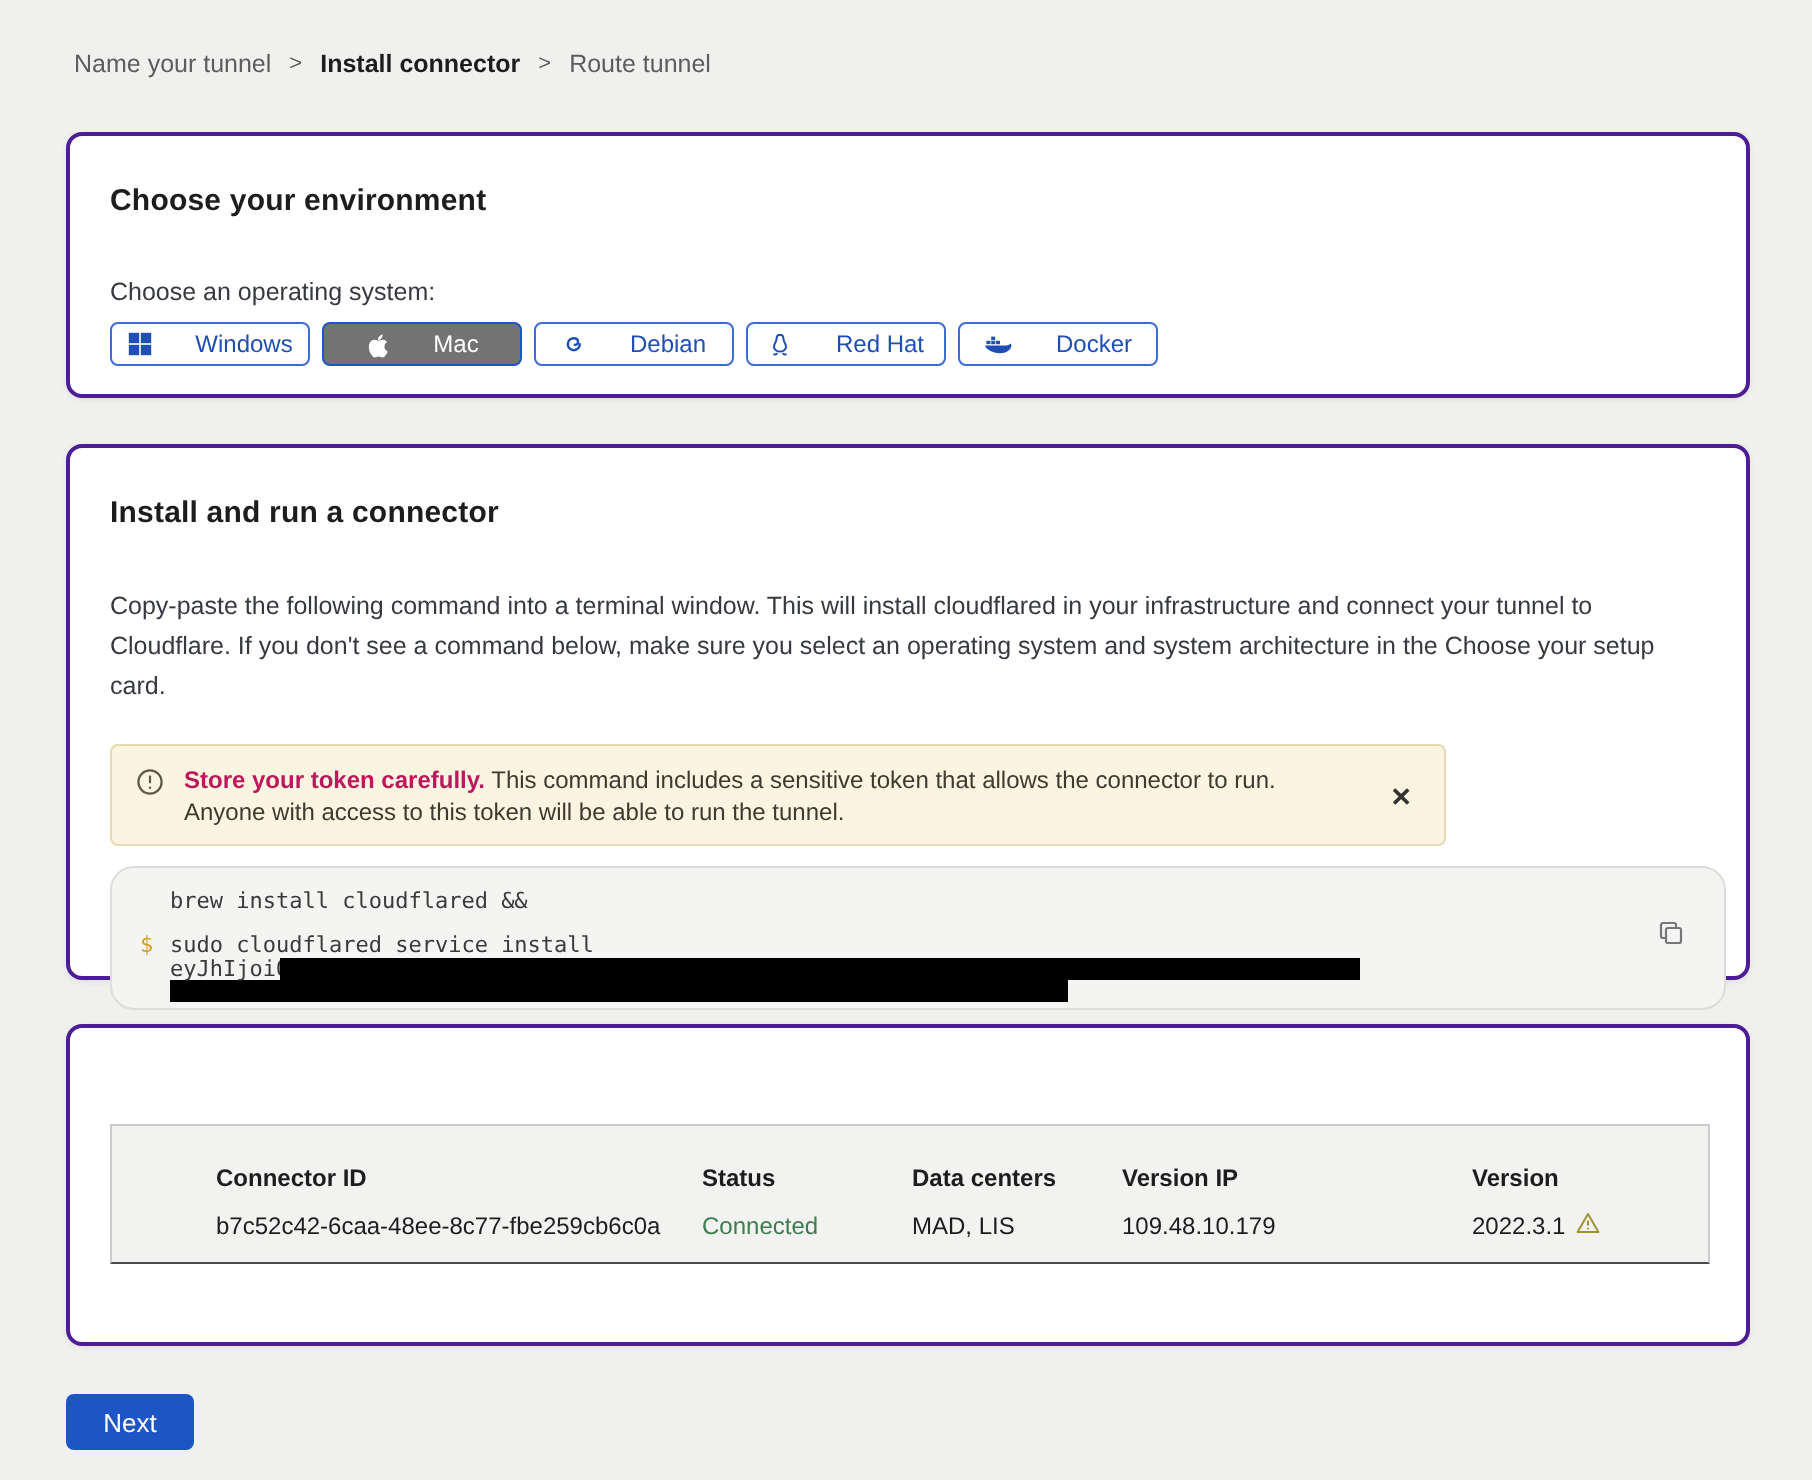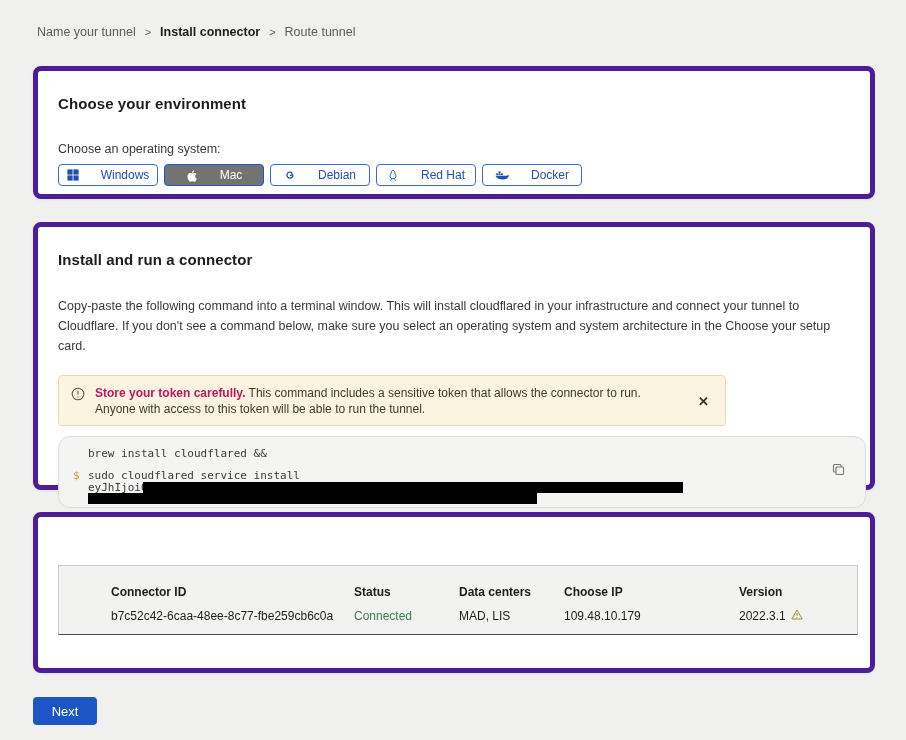--- a/index.html
+++ b/index.html
@@ -19,21 +19,21 @@
     height: 39px;
   }
   .crumb { color: #5c5c5c; cursor: pointer; }
   .crumb.active { font-weight: bold; color: #1d1d1d; }
   .crumb-sep { color: #5c5c5c; font-size: 11px; }
 
   
   .card {
     width: 842px; margin-left: 33px;
     background: #ffffff;
-    border: 5px solid #4c1d95;
+    border: 2px solid #4c1d95;
     border-radius: 8px;
     box-shadow: 0 1px 3px rgba(0,0,0,.07);
     padding: 24px 20px 20px 20px;
   }
   .card-1 { margin-top: 27px; height: 133px; }
   .card-2 { margin-top: 23px; height: 268px; }
   .card-3 { margin-top: 22px; height: 161px; }
   .card h2 {
     margin: 0; font-size: 15px; font-weight: bold; color: #1d1d1d;
     letter-spacing: .1px;
@@ -236,21 +236,21 @@
     </button>
   </div>
 </section>
 
 
 <section class="card card-3">
   <div class="conn-table">
     <div class="th">Connector ID</div>
     <div class="th">Status</div>
     <div class="th">Data centers</div>
-    <div class="th">Choose IP</div>
+    <div class="th">Version IP</div>
     <div class="th">Version</div>
 
     <div class="td">b7c52c42-6caa-48ee-8c77-fbe259cb6c0a</div>
     <div class="td status">Connected</div>
     <div class="td">MAD, LIS</div>
     <div class="td">109.48.10.179</div>
     <div class="td version-cell">
       <span>2022.3.1</span>
       <span>
         <svg width="12" height="11" viewBox="0 0 12 11" fill="none" stroke="#9f932f" stroke-width="1" stroke-linejoin="round">

